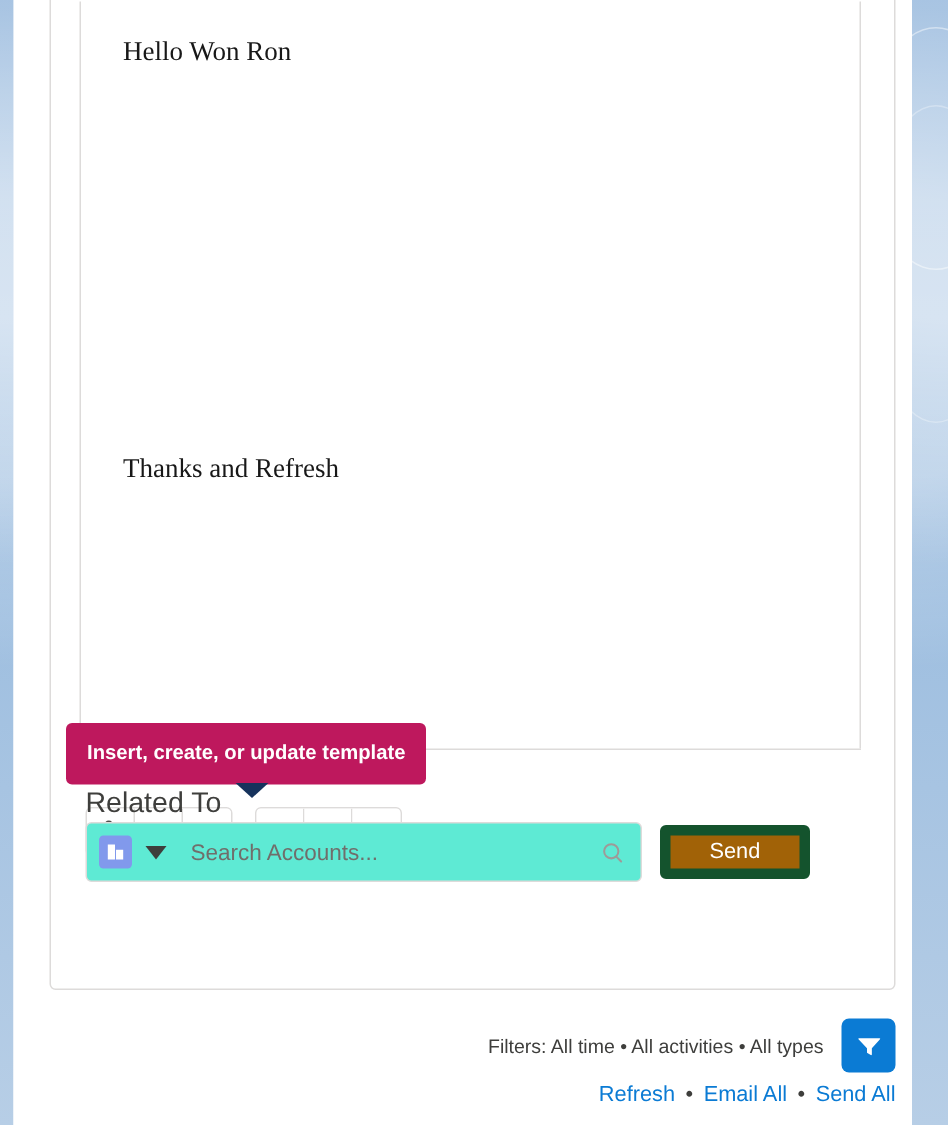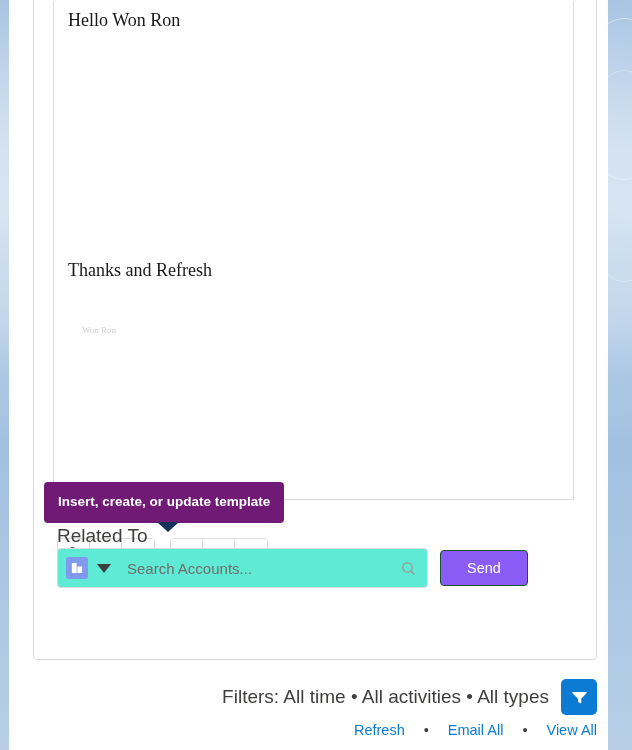--- a/index.html
+++ b/index.html
@@ -89,21 +89,21 @@
     background: #ffffff;
     overflow: hidden;
   }
   #email-body-content {
     font-family: "Liberation Serif", serif;
     font-size: 18px;
     line-height: 1.25;
     color: #181818;
     padding: 6px 12px 0 12px;
   }
-  #email-body-content p { margin: 2px; }
+  #email-body-content p { margin: 16px; }
   .body-gap-sm { height: 53px; }
   .body-gap-lg { height: 170px; }
   .body-tail   { height: 40px; }
 
   .sig-faint {
     font-family: "Liberation Serif", serif;
     font-size: 9px;
     color: #cfcfcf;
     padding-left: 14px;
   }
@@ -149,21 +149,21 @@
   .tool-btn svg { display: block; }
   .ico-default  { fill: #514f4d; }
   .ico-disabled { fill: #c9c7c5; }
   .ico-active   { fill: #0b5cab; }
 
   
   #template-tooltip {
     position: absolute;
     left: 10px;
     top: 541px;
-    background: #701a75;
+    background: #be185d;
     color: #ffffff;
     font-size: 13.5px;
     font-weight: bold;
     line-height: 1;
     padding: 13px 14px 14px 14px;
     border-radius: 4px;
     white-space: nowrap;
     z-index: 20;
   }
   #template-tooltip .tip-arrow {
@@ -231,44 +231,44 @@
     color: #181818;
     margin-left: 16px;
   }
   #related-to-input::placeholder { color: #706e6b; opacity: 1; }
   #lookup-search-icon { flex: 0 0 auto; display: flex; }
 
   #send-button {
     flex: 0 0 auto;
     height: 36px;
     padding: 0 26px;
-    background: #8b5cf6;
+    background: #a16207;
     color: #ffffff;
-    border: 1px solid #14532d;
+    border: 7px solid #14532d;
     border-radius: 4px;
     font-family: "Liberation Sans", sans-serif;
     font-size: 14.5px;
     cursor: pointer;
   }
 
   
   #activity-footer {
     position: absolute;
     left: 0;
     right: 0;
     top: 674px;
     height: 46px;
     display: flex;
     align-items: center;
     justify-content: flex-end;
     gap: 12px;
     padding-right: 0;
   }
   #filters-summary {
-    font-size: 19px;
+    font-size: 13px;
     color: #3e3e3c;
   }
   #filter-button {
     width: 36px; height: 36px;
     background: #0b7bd4;
     border: none;
     border-radius: 5px;
     display: flex;
     align-items: center;
     justify-content: center;
@@ -276,21 +276,21 @@
     padding: 0;
   }
   #footer-links {
     position: absolute;
     left: 0;
     right: 0;
     top: 722px;
     display: flex;
     align-items: center;
     justify-content: flex-end;
-    gap: 19px;
+    gap: 7px;
     font-size: 14.5px;
     color: #3e3e3c;
   }
   #footer-links a {
     color: #0b7bd4;
     text-decoration: none;
     cursor: pointer;
   }
   .sep { color: #3e3e3c; }
 </style>
@@ -307,21 +307,20 @@
 
   <div id="composer-card">
 
     <div id="email-body-editor">
       <div id="email-body-content">
         <p>Hello Won Ron</p>
         <div class="body-gap-sm"></div>
         <div class="body-gap-lg"></div>
         <p>Thanks and Refresh</p>
         <div class="body-tail"></div>
-        <p class="sig-faint">Won Ron</p>
       </div>
     </div>
 
     <div id="editor-bottom-rule"></div>
 
     <div id="composer-toolbar">
 
       <div class="button-group">
 
         <button class="tool-btn">
@@ -413,16 +412,16 @@
         <path fill="#ffffff" d="M3.4 5.2h17.2a.6.6 0 0 1 .45 1L14.2 13.6v5.3a.6.6 0 0 1-.9.52l-2.9-1.7a.6.6 0 0 1-.3-.52v-3.6L2.95 6.2a.6.6 0 0 1 .45-1z"></path>
       </svg>
     </button>
   </div>
 
   <div id="footer-links">
     <a>Refresh</a>
     <span class="sep">•</span>
     <a>Email All</a>
     <span class="sep">•</span>
-    <a>View All</a>
+    <a>Send All</a>
   </div>
 
 </div>
 
 </body></html>

